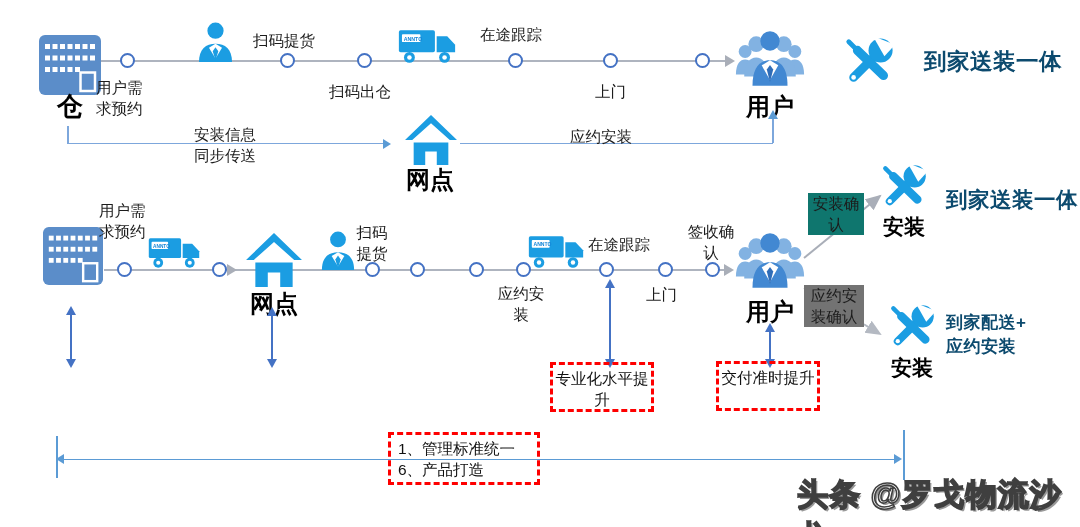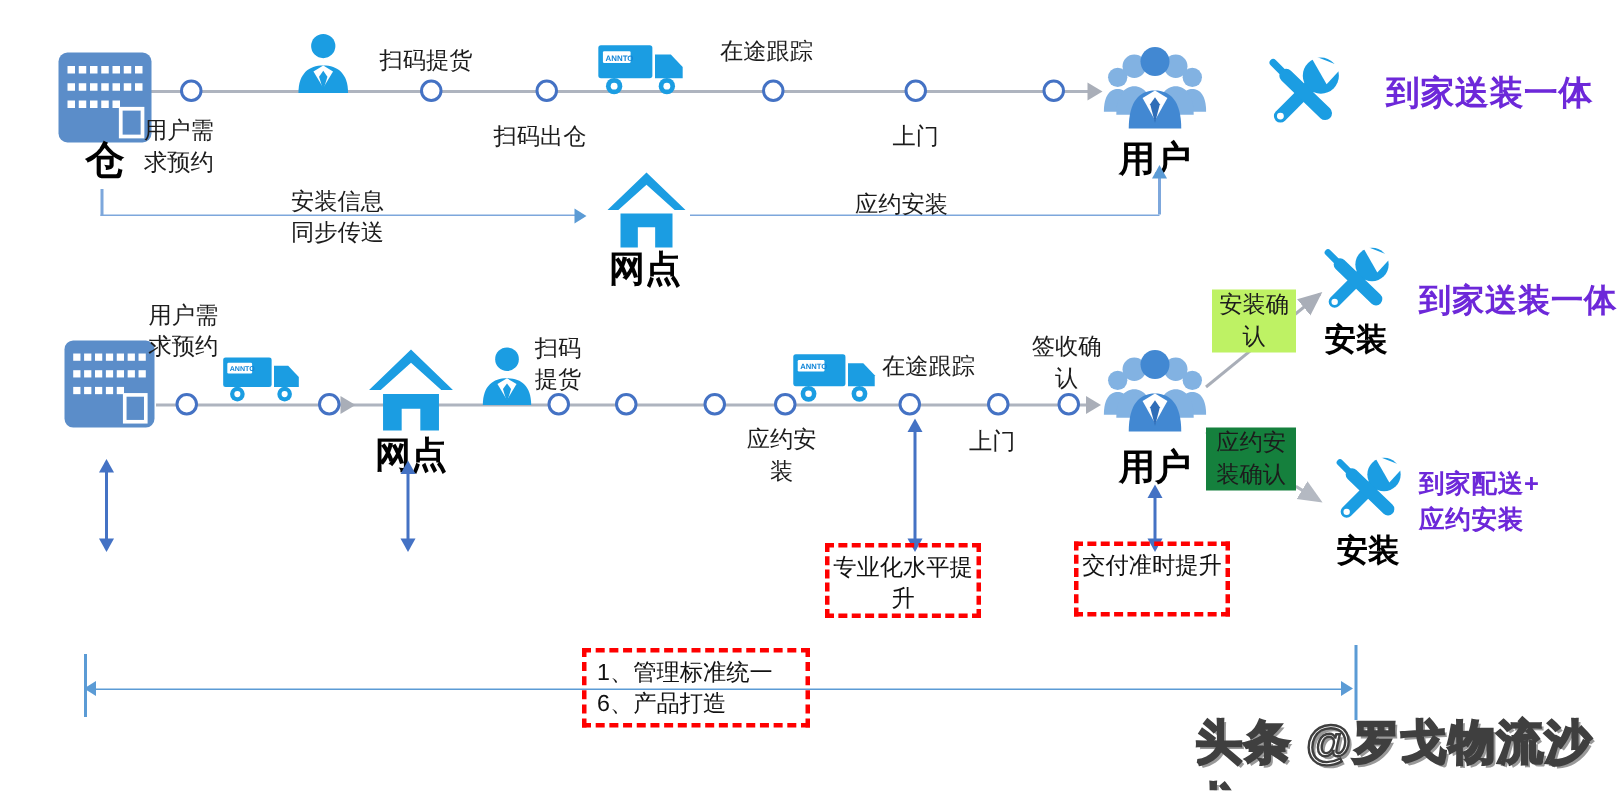--- a/index.html
+++ b/index.html
@@ -1,21 +1,21 @@
 <!DOCTYPE html>
 <html><head>
 <meta charset="utf-8">
 <style>
   html,body{margin:0;padding:0;background:#fff;}
   .canvas{position:relative;width:1080px;height:527px;background:#fff;overflow:hidden;
           font-family:"Liberation Sans","DejaVu Sans",sans-serif;color:#1a1a1a;}
   .lbl{position:absolute;font-size:15.5px;line-height:21px;color:#1c1c1c;}
   .center{text-align:center;}
   .blbl{position:absolute;font-weight:bold;color:#000;font-size:24px;text-align:center;line-height:24px;}
-  .result{position:absolute;font-weight:bold;color:#6d28d9;font-size:22.5px;line-height:24px;letter-spacing:0.5px;}
+  .result{position:absolute;font-weight:bold;color:#0c4a6e;font-size:22.5px;line-height:24px;letter-spacing:0.5px;}
   .gline{position:absolute;height:2.5px;background:#aeb4bf;}
   .bline{position:absolute;background:#7da7dc;}
   .circle{position:absolute;width:11px;height:11px;border:2.5px solid #4472c4;border-radius:50%;background:#fff;}
   .arr-r{position:absolute;width:0;height:0;border-left:10px solid #a9aeb8;border-top:6px solid transparent;border-bottom:6px solid transparent;}
   .arr-r-blue{position:absolute;width:0;height:0;border-left:8px solid #5b9bd5;border-top:5px solid transparent;border-bottom:5px solid transparent;}
   .arr-l-blue{position:absolute;width:0;height:0;border-right:8px solid #5b9bd5;border-top:5px solid transparent;border-bottom:5px solid transparent;}
   .arr-up-blue{position:absolute;width:0;height:0;border-bottom:9px solid #5b9bd5;border-left:5px solid transparent;border-right:5px solid transparent;}
   .dbl{position:absolute;width:2px;background:#4472c4;}
   .dbl::before{content:"";position:absolute;top:-8px;left:-4px;border-left:5px solid transparent;border-right:5px solid transparent;border-bottom:9px solid #4472c4;}
   .dbl::after{content:"";position:absolute;bottom:-8px;left:-4px;border-left:5px solid transparent;border-right:5px solid transparent;border-top:9px solid #4472c4;}
@@ -202,31 +202,31 @@
   <div class="lbl center" style="left:682px;top:221px;width:58px;">签收确认</div>
 
   <svg class="icon" style="left:800px;top:186px;" width="88" height="78">
     <defs>
         <marker id="ah1" markerWidth="9" markerHeight="8" refX="7" refY="3.5" orient="auto">
           <path d="M0 0 L8 3.5 L0 7 Z" fill="#a9aeb8"></path>
         </marker>
       </defs>
     <line x1="4" y1="72" x2="80" y2="10" stroke="#a9aeb8" stroke-width="2" marker-end="url(#ah1)"></line>
   </svg>
-  <div class="lbl center" style="left:808px;top:193px;width:56px;background:#bef264;">安装确认</div>
+  <div class="lbl center" style="left:808px;top:193px;width:56px;background:#0f766e;">安装确认</div>
 
   <svg class="icon" style="left:800px;top:282px;" width="88" height="62">
     <defs>
         <marker id="ah2" markerWidth="9" markerHeight="8" refX="7" refY="3.5" orient="auto">
           <path d="M0 0 L8 3.5 L0 7 Z" fill="#b4b9c2"></path>
         </marker>
       </defs>
     <line x1="4" y1="6" x2="80" y2="52" stroke="#b4b9c2" stroke-width="2" stroke-dasharray="6 4" marker-end="url(#ah2)"></line>
   </svg>
-  <div class="lbl center" style="left:804px;top:285px;width:60px;background:#15803d;">应约安装确认</div>
+  <div class="lbl center" style="left:804px;top:285px;width:60px;background:#737373;">应约安装确认</div>
 
   <svg class="icon" style="left:880px;top:163px;" width="48" height="48">
       <use href="#sym-tools"></use>
     </svg>
   <div class="blbl" style="left:876px;top:215px;width:56px;font-size:21px;">安装</div>
   <div class="result" style="left:946px;top:188px;font-size:21.5px;">到家送装一体</div>
 
   <svg class="icon" style="left:888px;top:303px;" width="48" height="48">
       <use href="#sym-tools"></use>
     </svg>

